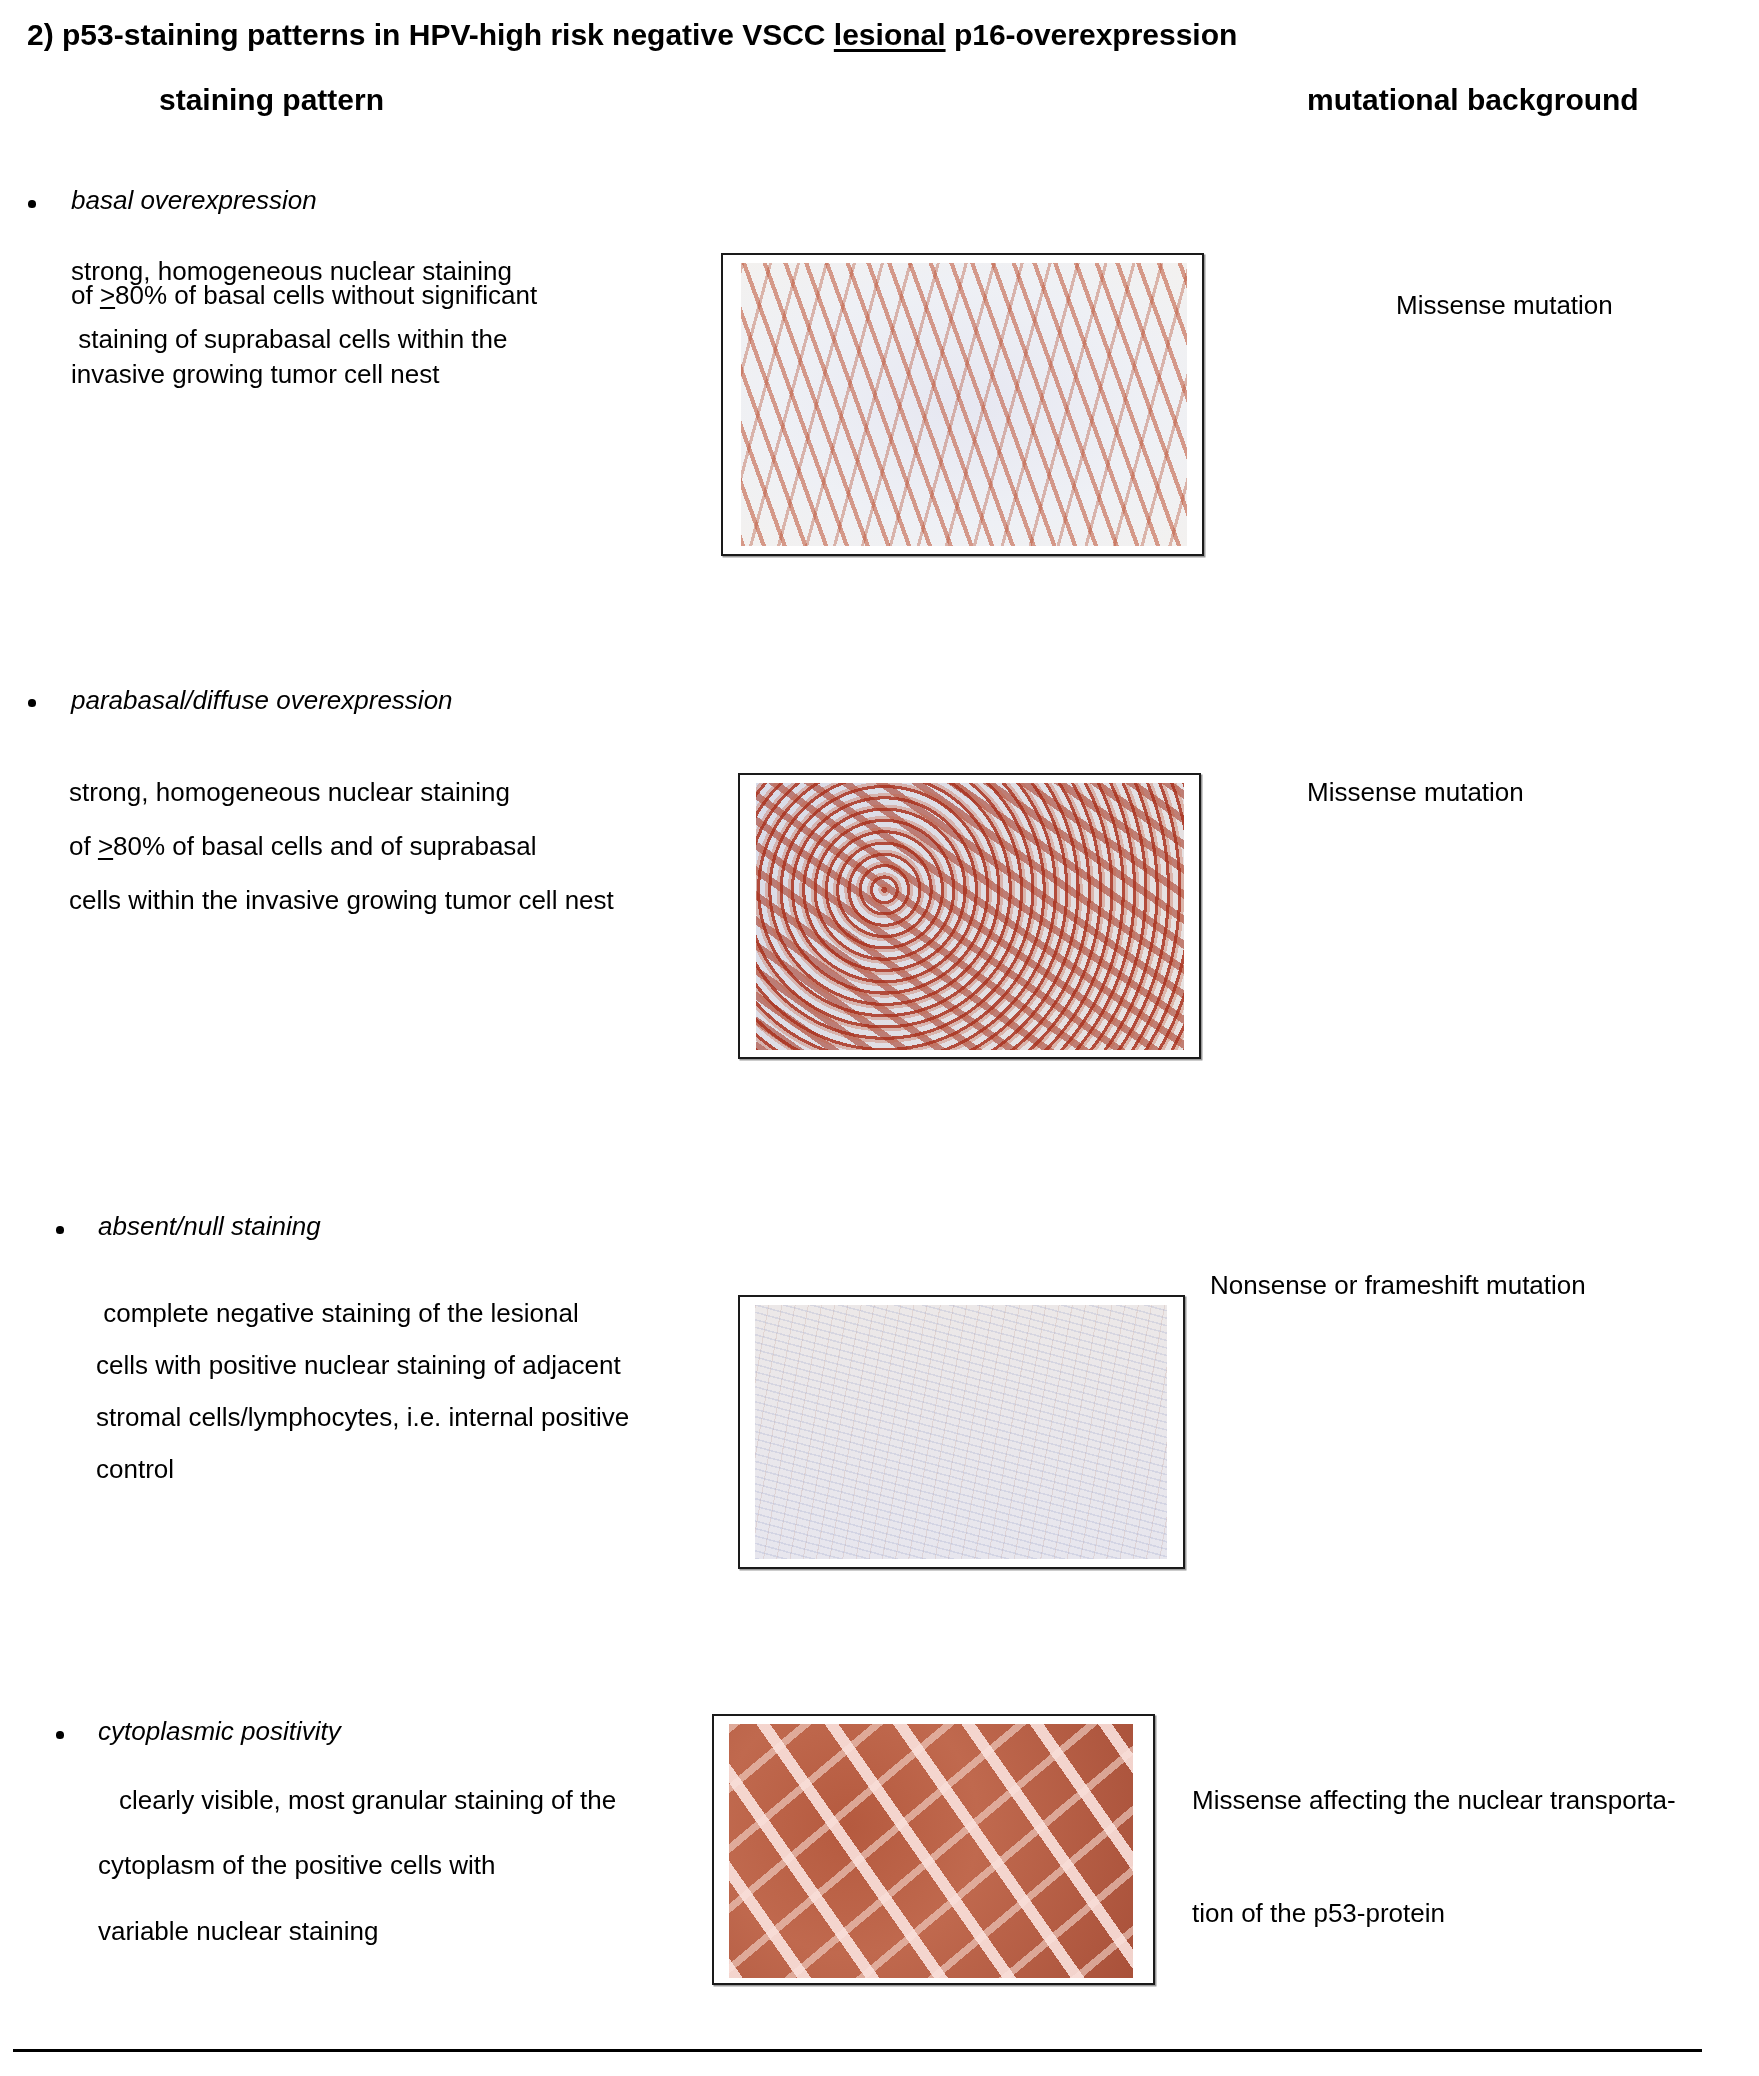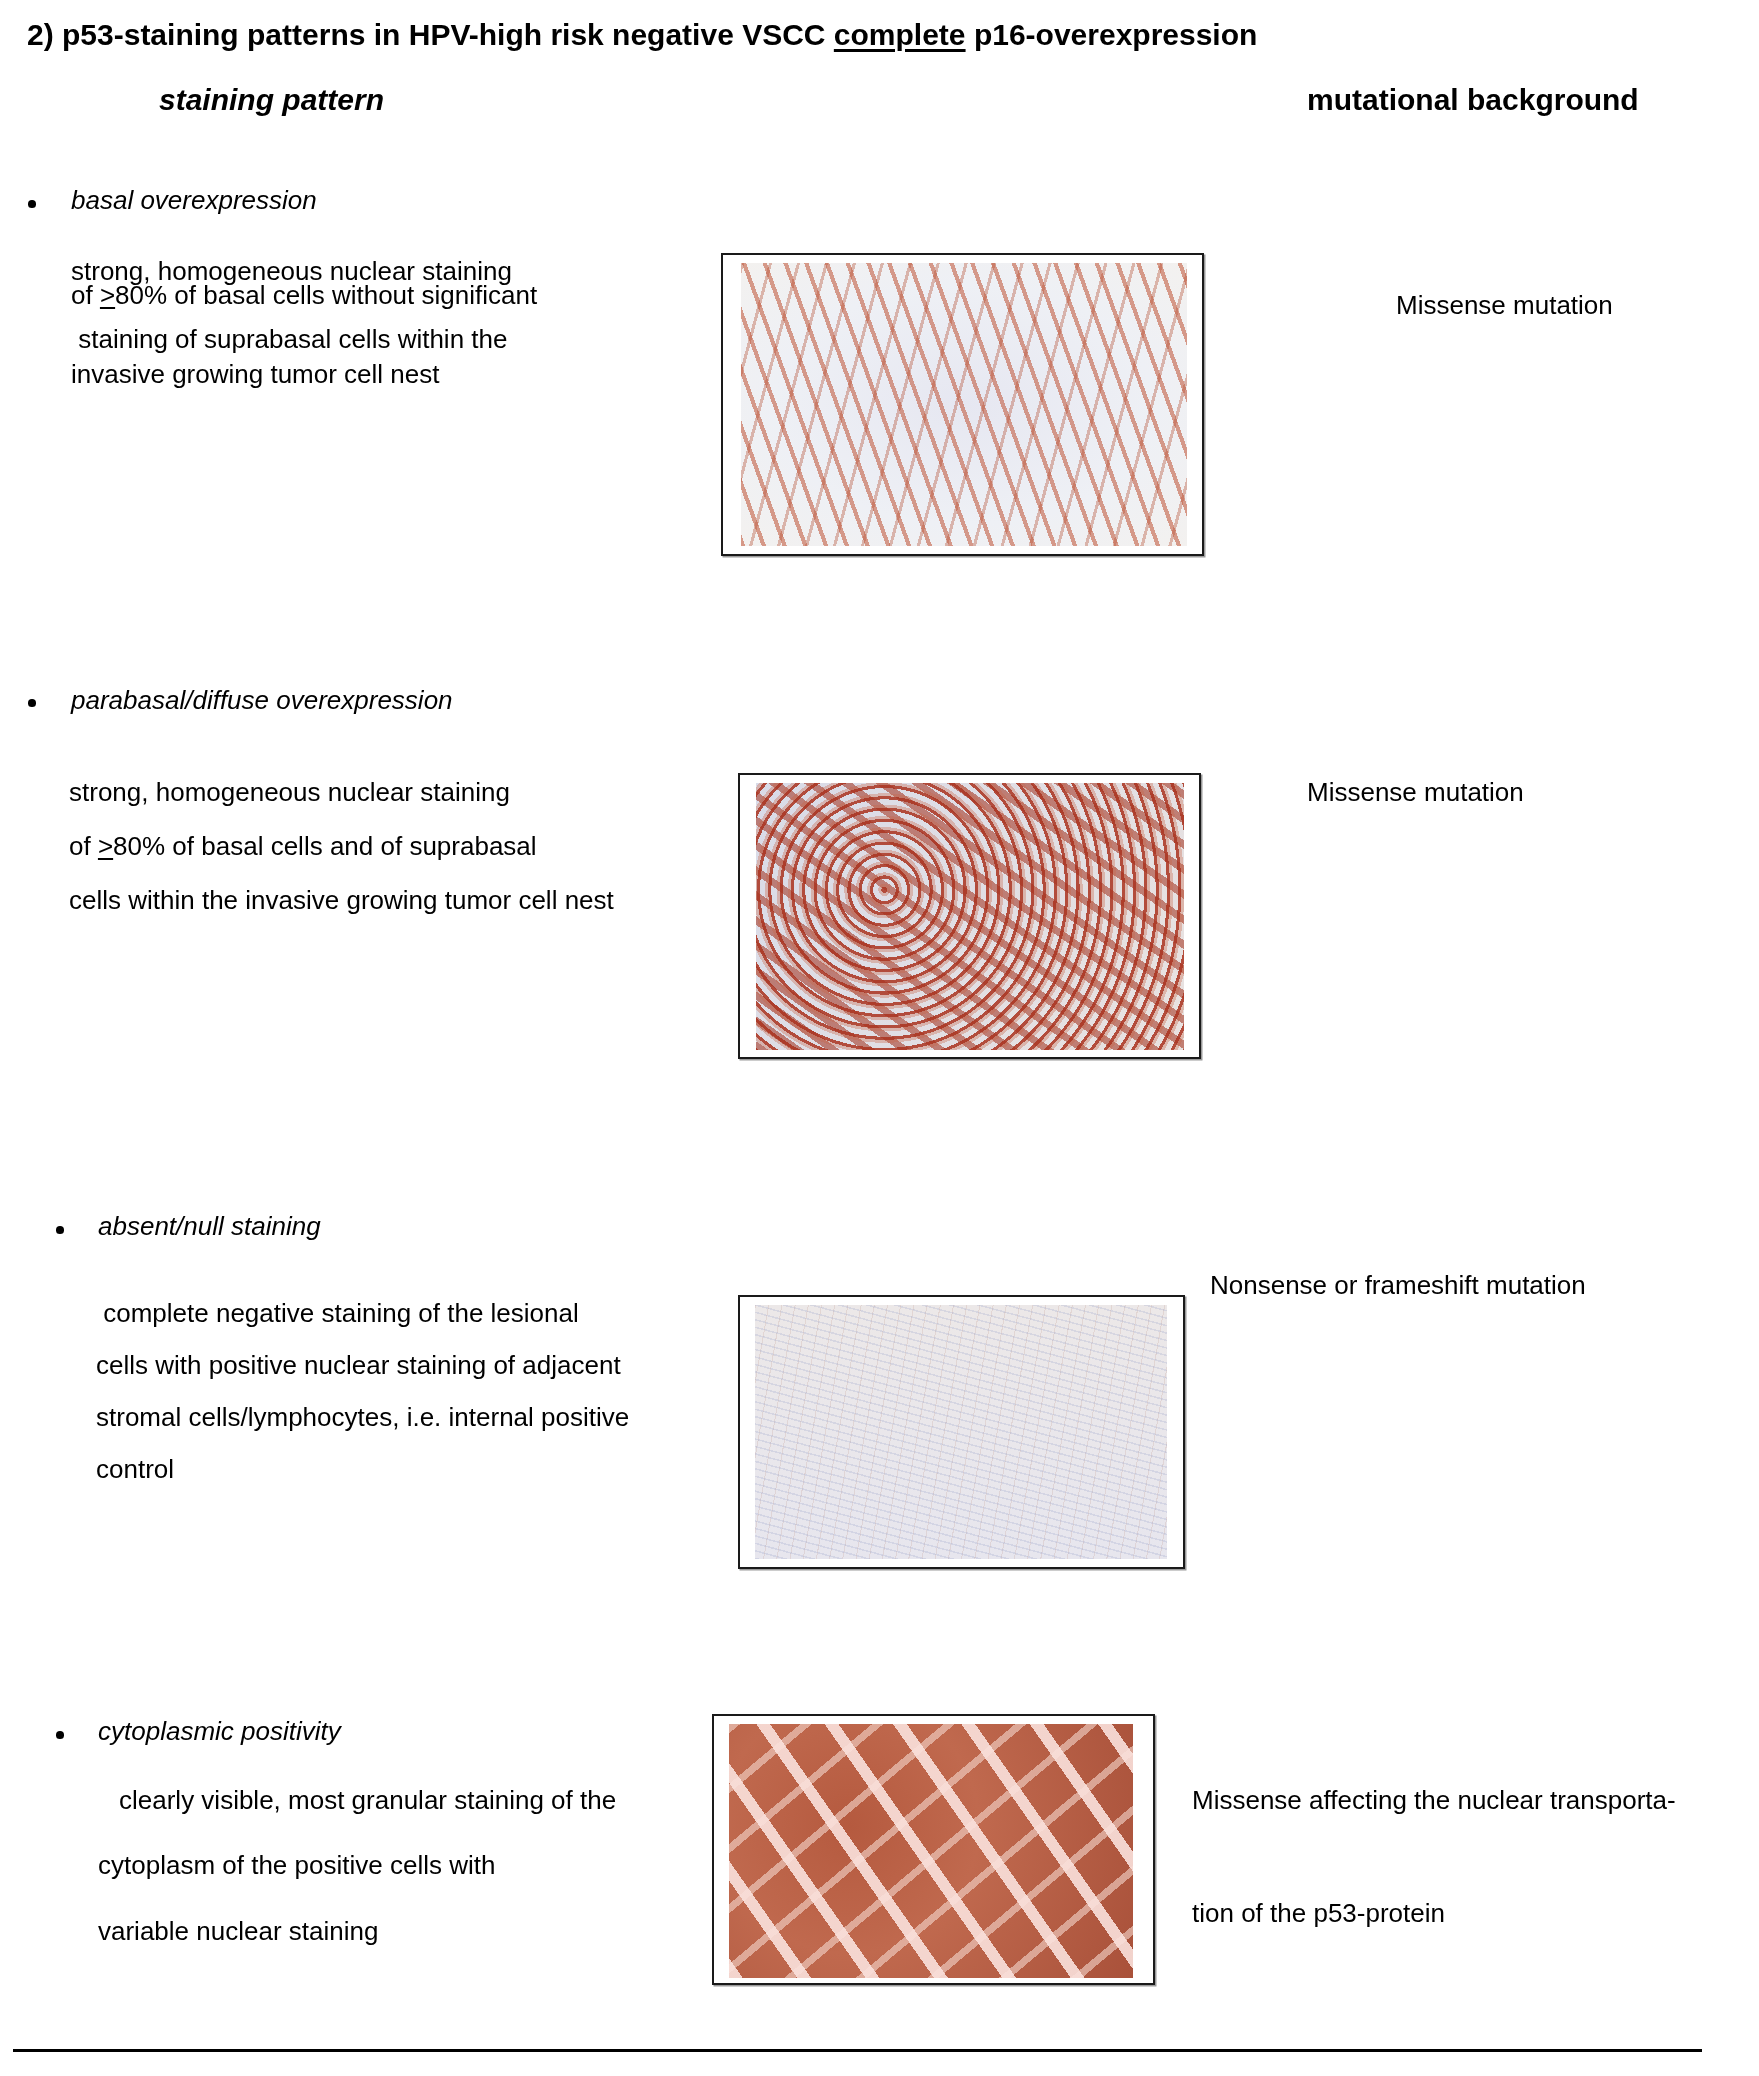--- a/index.html
+++ b/index.html
@@ -42,24 +42,24 @@
     background:
       repeating-linear-gradient(55deg, rgba(250,225,220,.9) 0 11.3px, transparent 11.3px 56px),
       repeating-linear-gradient(140deg, rgba(245,215,205,.6) 0 7.2px, transparent 7.2px 46px),
       radial-gradient(circle at 30% 40%, #b55a3f 0%, #c0694e 40%, #a9513a 100%);
   }
 </style>
 </head>
 <body>
 
 <div class="abs title" style="left:27px; top:19.5px;">
-  <span>2) p53-staining patterns in HPV-high risk negative VSCC </span><u>complete</u><span> p16-overexpression</span>
+  <span>2) p53-staining patterns in HPV-high risk negative VSCC </span><u>lesional</u><span> p16-overexpression</span>
 </div>
 
-<div class="abs colhead" style="left:159px; top:85px;font-style:italic;">staining pattern</div>
+<div class="abs colhead" style="left:159px; top:85px;">staining pattern</div>
 <div class="abs colhead" style="left:1307px; top:85px;">mutational background</div>
 
 <section>
   <div class="bullet-dot" style="left:28px; top:200px;"></div>
   <div class="abs bullet-label" style="left:71px; top:187px;">basal overexpression</div>
 
   <div class="abs body" style="left:71px; top:258px;">strong, homogeneous nuclear staining</div>
   <div class="abs body" style="left:71px; top:282px;">
     <span>of </span><span class="ge">&gt;</span><span>80% of basal cells without significant</span>
   </div>

